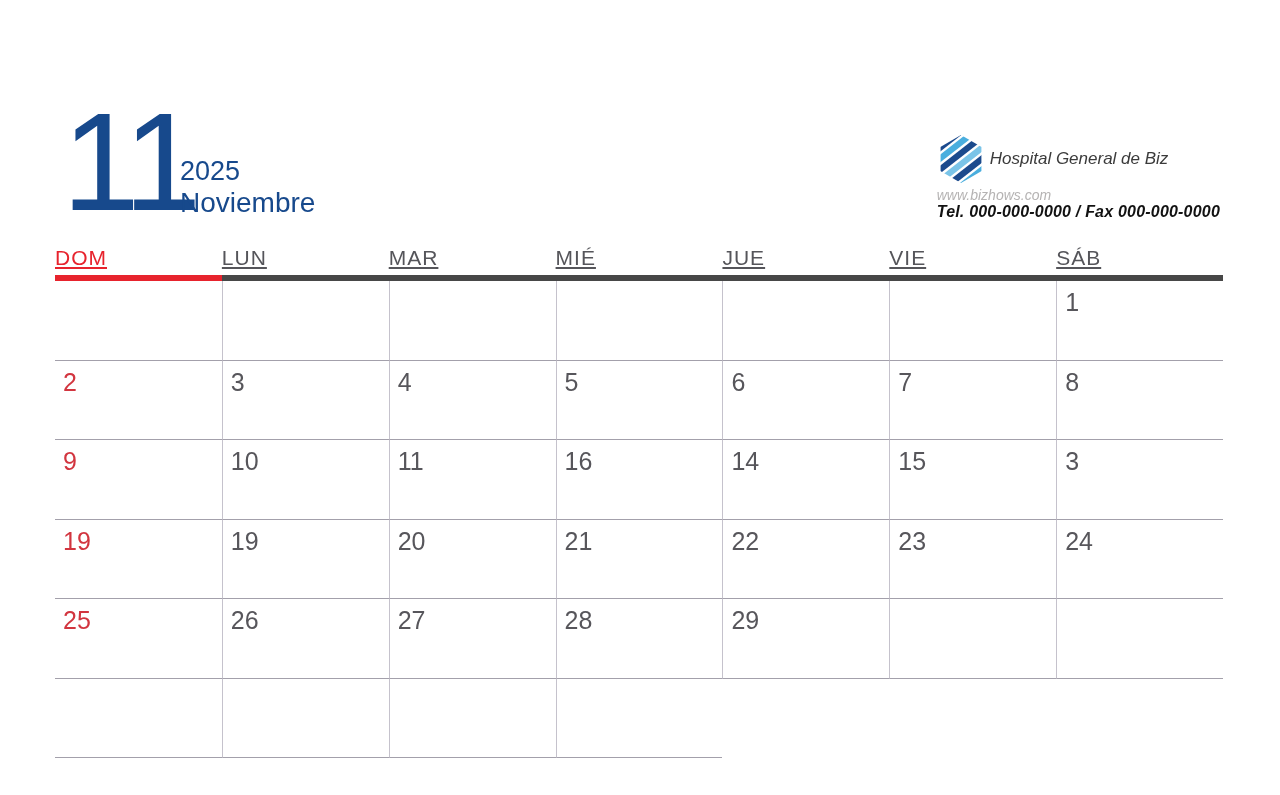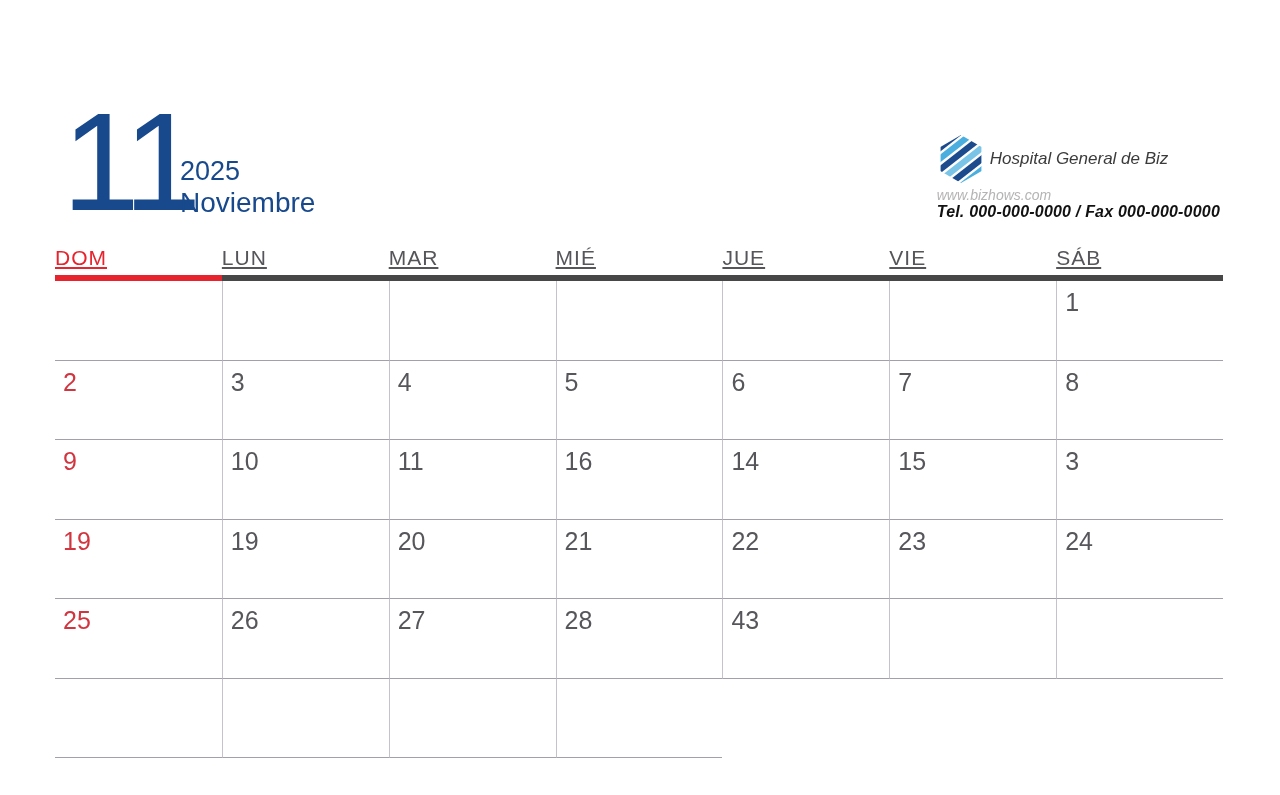--- a/index.html
+++ b/index.html
@@ -158,21 +158,21 @@
       <div class="cell">20</div>
       <div class="cell">21</div>
       <div class="cell">22</div>
 
       <div class="cell">23</div>
       <div class="cell">24</div>
       <div class="cell">25</div>
       <div class="cell">26</div>
       <div class="cell">27</div>
       <div class="cell">28</div>
-      <div class="cell">43</div>
+      <div class="cell">29</div>
 
       <div class="cell"></div>
       <div class="cell"></div>
       <div class="cell"></div>
       <div class="cell"></div>
       <div class="cell"></div>
       <div class="cell"></div>
     </div>
   </div>
 </div>

